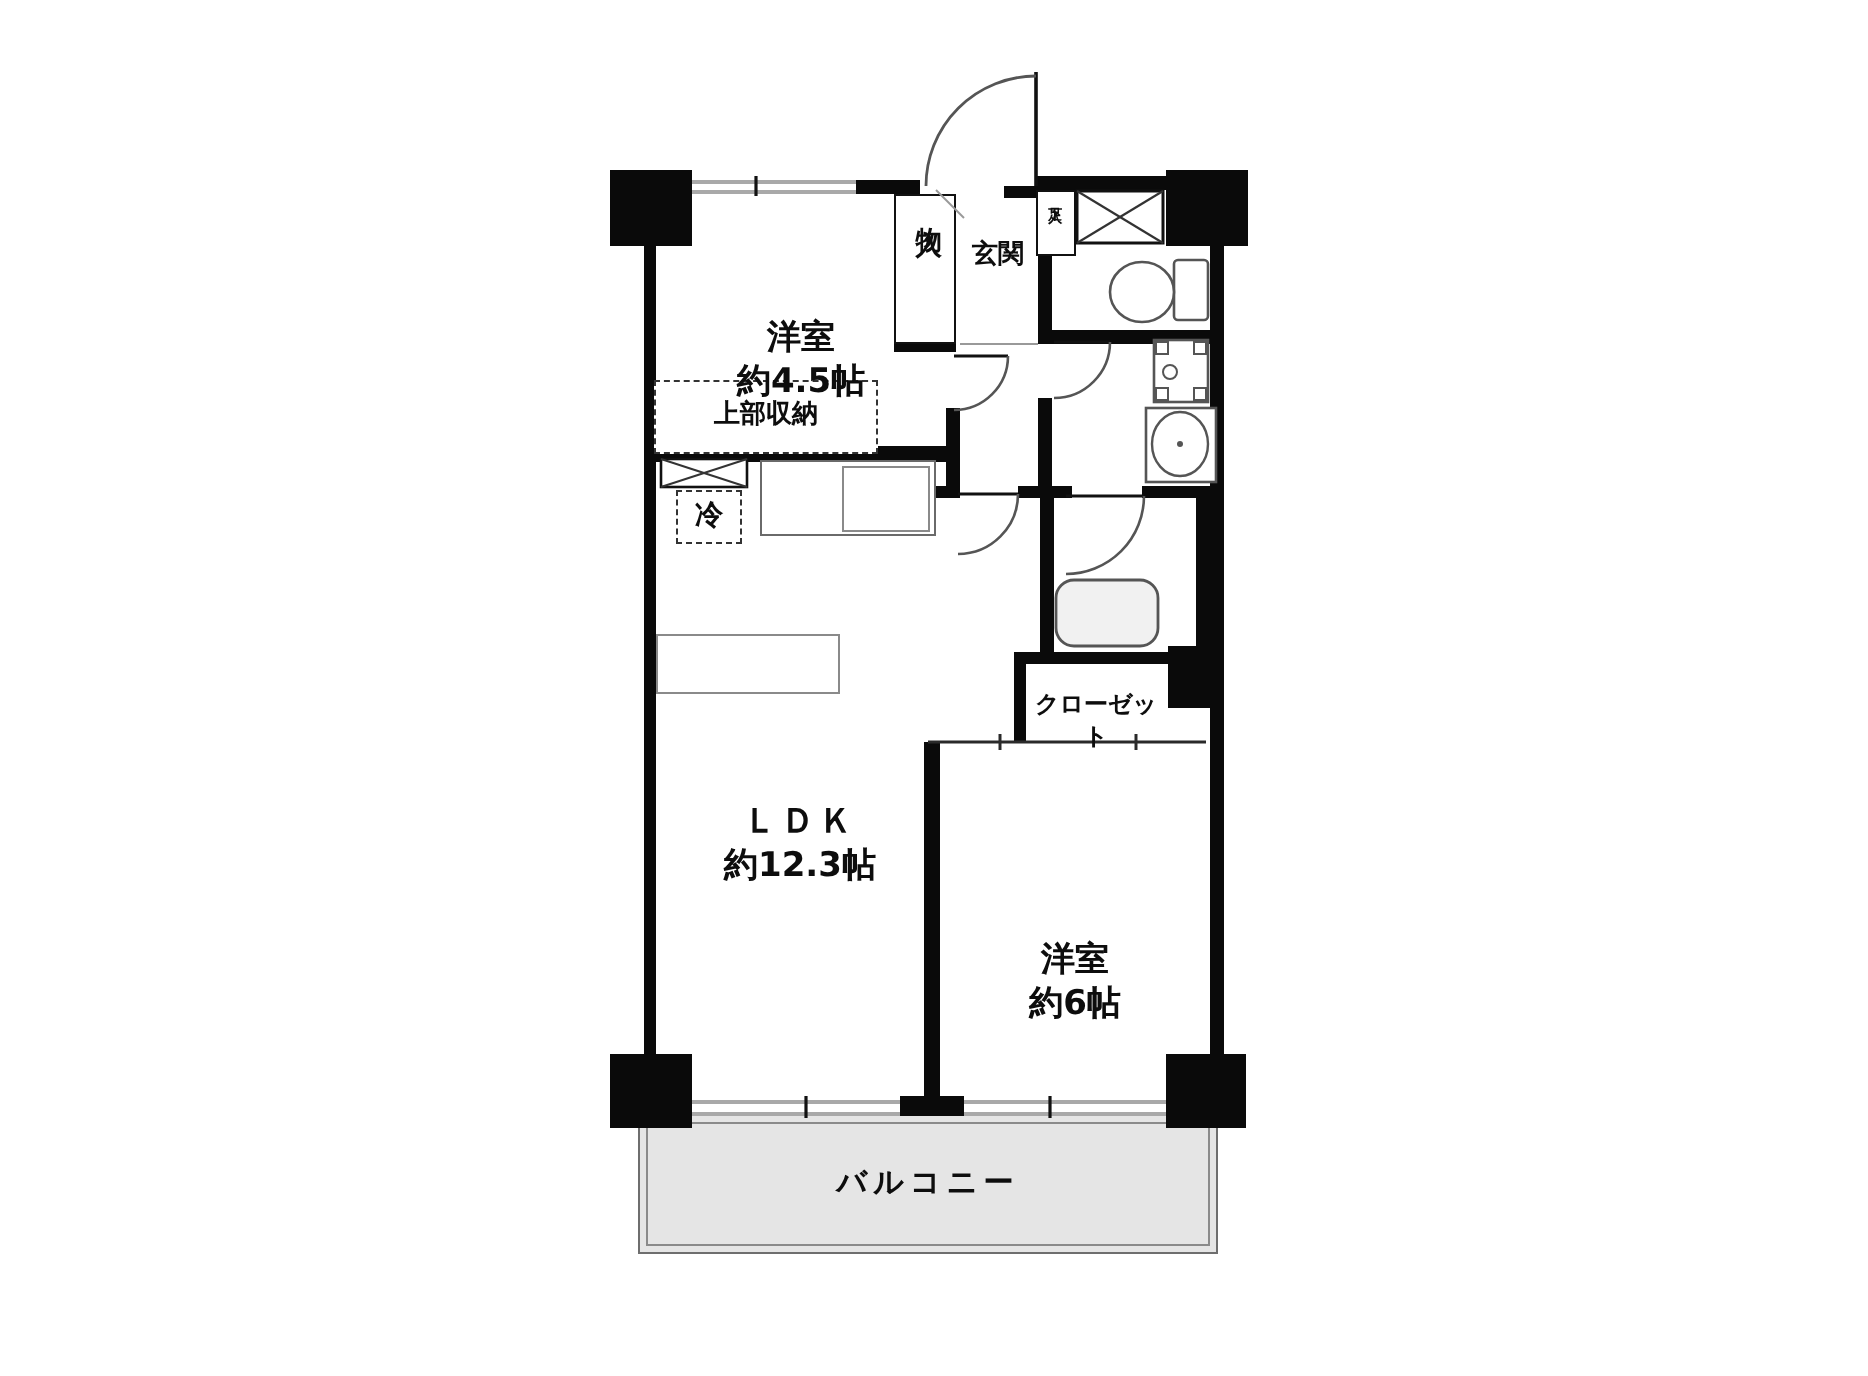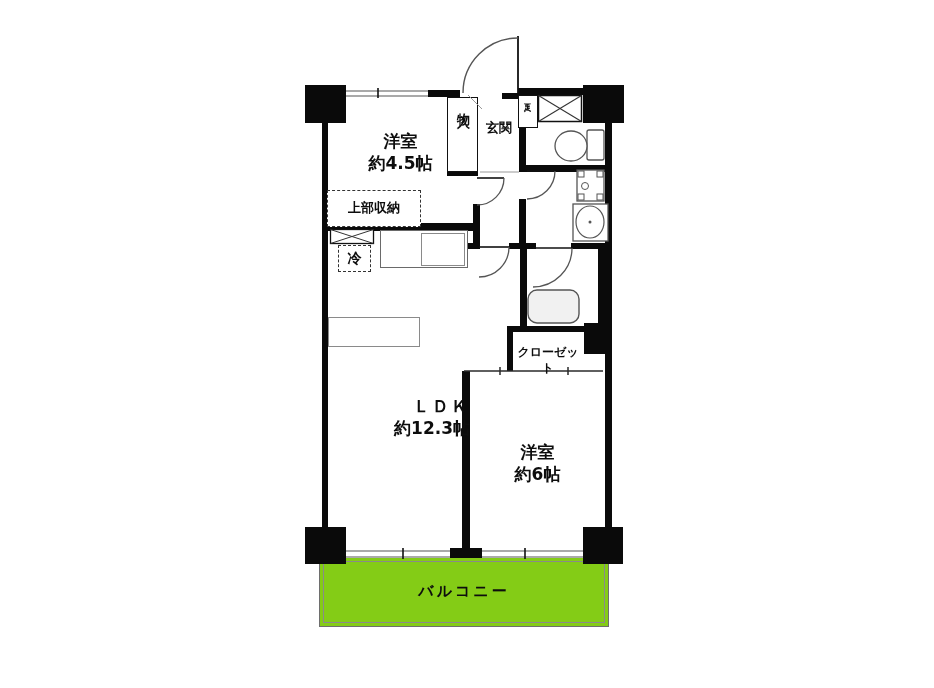--- a/index.html
+++ b/index.html
@@ -4,28 +4,28 @@
 <style>
   html,body{margin:0;padding:0;background:#ffffff;}
   #canvas{
     position:relative;width:934px;height:688px;background:#ffffff;overflow:hidden;
     font-family:"DejaVu Sans",sans-serif;color:#111;
   }
   .wall{position:absolute;background:#0a0a0a;}
   .pillar{position:absolute;background:#0a0a0a;}
   .window{position:absolute;background:#ffffff;border-top:2.5px solid #a9a9a9;border-bottom:2.5px solid #a9a9a9;box-sizing:border-box;}
   .box{position:absolute;box-sizing:border-box;background:#ffffff;}
-  .balcony{position:absolute;box-sizing:border-box;border:1.5px solid #6e6e6e;background:#84cc16;}
+  .balcony{position:absolute;box-sizing:border-box;border:1.5px solid #6e6e6e;background:#e5e5e5;}
   .balcony-inner{position:absolute;left:3px;right:3px;top:3px;bottom:3px;border:1px solid #8a8a8a;
     display:flex;align-items:center;justify-content:center;}
   .dashedbox{position:absolute;box-sizing:border-box;border:1.6px dashed #333;background:#ffffff;
     display:flex;align-items:center;justify-content:center;}
   .label{position:absolute;font-weight:bold;color:#0d0d0d;text-align:center;line-height:1.3;}
   .vlabel{writing-mode:vertical-rl;text-orientation:upright;letter-spacing:1px;}
-  .room-label{display:flex;flex-direction:column;align-items:center;justify-content:center;}
+  .room-label{display:flex;flex-direction:column;align-items:center;justify-content:center;margin-top:28px;}
   svg.overlay{position:absolute;left:0;top:0;pointer-events:none;}
 </style>
 </head>
 <body>
 
 <div id="canvas">
 
   <div class="balcony" style="left:319px;top:557px;width:290px;height:70px;">
     <div class="balcony-inner">
       <div class="label" style="position:static;font-size:15px;letter-spacing:3px;">バルコニー</div>
@@ -63,21 +63,21 @@
   <div class="pillar" style="left:305px;top:527px;width:41px;height:37px;"></div>
   <div class="pillar" style="left:450px;top:548px;width:32px;height:10px;"></div>
   <div class="pillar" style="left:583px;top:527px;width:40px;height:37px;"></div>
 
   <div class="box" style="left:447px;top:97px;width:31px;height:75px;border:1.5px solid #111;"></div>
   <div class="box" style="left:518px;top:95px;width:20px;height:33px;border:1px solid #111;"></div>
   <div class="box" style="left:380px;top:230px;width:88px;height:38px;border:1.5px solid #6a6a6a;"></div>
   <div class="box" style="left:421px;top:233px;width:44px;height:33px;border:1px solid #8a8a8a;"></div>
   <div class="box" style="left:328px;top:317px;width:92px;height:30px;border:1px solid #8a8a8a;"></div>
 
-  <div class="dashedbox" style="left:327px;top:190px;width:94px;height:37px;">
+  <div class="dashedbox" style="left:327px;top:190px;width:112px;height:37px;">
     <div class="label" style="position:static;font-size:13px;">上部収納</div>
   </div>
   <div class="dashedbox" style="left:338px;top:245px;width:33px;height:27px;">
     <div class="label" style="position:static;font-size:14px;">冷</div>
   </div>
 
   <svg class="overlay" width="934" height="688" viewBox="0 0 934 688">
 
     <g>
       <line x1="518" y1="36" x2="518" y2="93" stroke="#111" stroke-width="1.8"></line>
@@ -155,21 +155,21 @@
     <g>
       <rect x="528" y="290" width="51" height="33" rx="9" fill="#f1f1f1" stroke="#555" stroke-width="1.4"></rect>
     </g>
   </svg>
 
   <div class="label room-label" style="left:328px;top:124px;width:145px;height:56px;font-size:17px;">
     <div>洋室</div>
     <div>約4.5帖</div>
   </div>
 
-  <div class="label room-label" style="left:330px;top:392px;width:140px;height:50px;font-size:17px;align-items:flex-end;">
+  <div class="label room-label" style="left:330px;top:369px;width:140px;height:50px;font-size:17px;">
     <div style="letter-spacing:2px;">ＬＤＫ</div>
     <div>約12.3帖</div>
   </div>
 
   <div class="label room-label" style="left:470px;top:437px;width:135px;height:52px;font-size:17px;">
     <div>洋室</div>
     <div>約6帖</div>
   </div>
 
   <div class="label" style="left:479px;top:120px;width:40px;font-size:13px;">玄関</div>

